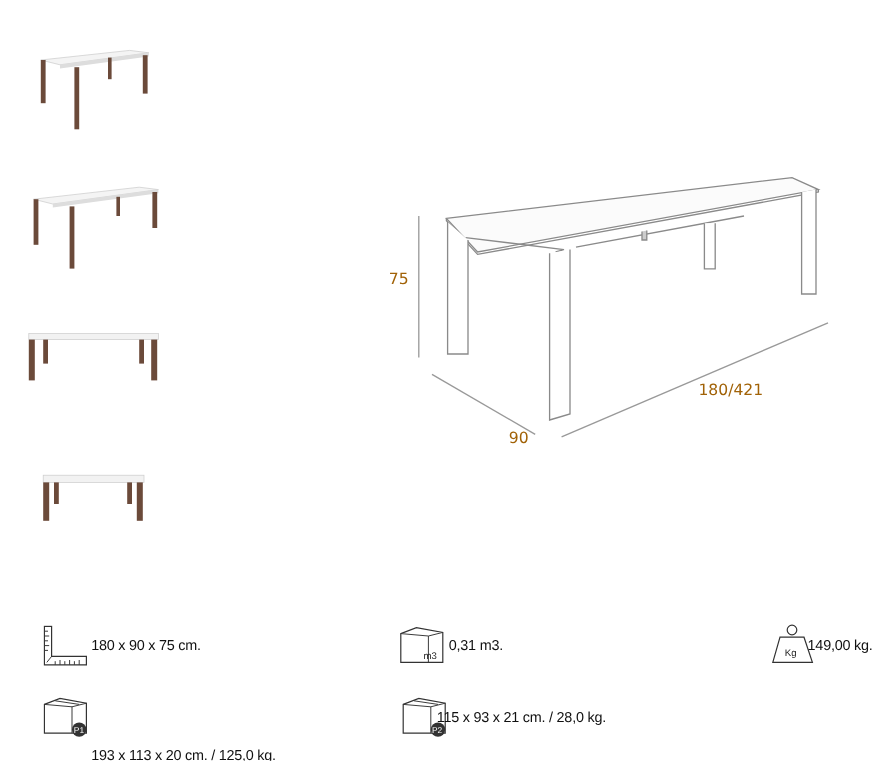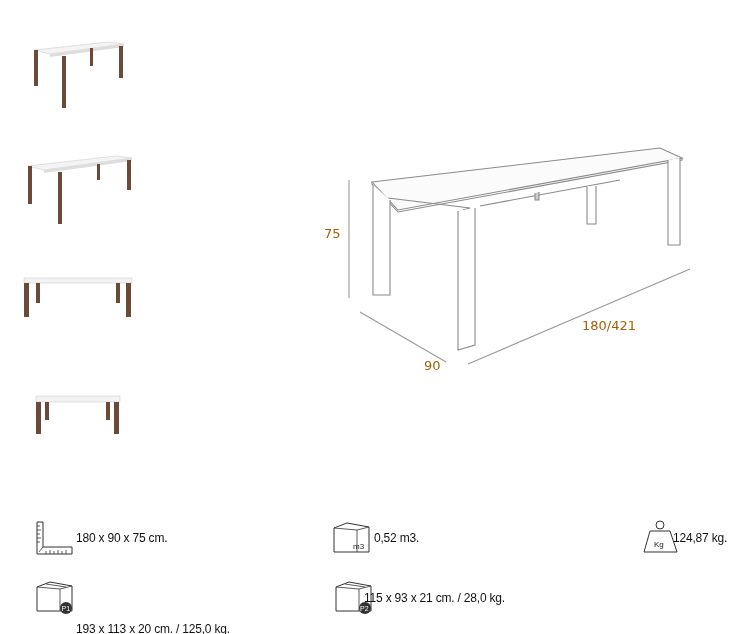--- a/index.html
+++ b/index.html
@@ -91,30 +91,30 @@
 </div>
 <div class="spec-text" style="left:76px;top:531px;">180 x 90 x 75 cm.</div>
 
 <div class="abs" style="left:333px;top:522px;width:38px;height:32px;">
   <svg width="38" height="32" viewBox="0 0 38 32" fill="#fff" stroke="#333" stroke-width="1">
     <path d="M1,6 L14,1 L36,5 L36,30 L1,30 Z"></path>
     <path d="M1,6 L24,8 L36,5 M24,8 L24,30" stroke-width="0.8"></path>
     <text x="20" y="27" font-size="8" fill="#222" stroke="none" font-family="Liberation Sans, sans-serif">m3</text>
   </svg>
 </div>
-<div class="spec-text" style="left:374px;top:531px;">0,52 m3.</div>
+<div class="spec-text" style="left:374px;top:531px;">0,31 m3.</div>
 
 <div class="abs" style="left:643px;top:520px;width:36px;height:34px;">
   <svg width="36" height="34" viewBox="0 0 36 34" fill="#fff" stroke="#333" stroke-width="1">
     <circle cx="17" cy="5" r="4"></circle>
     <path d="M7,11 L27,11 L34,32 L1,32 Z"></path>
     <text x="11" y="27" font-size="8" fill="#222" stroke="none" font-family="Liberation Sans, sans-serif">Kg</text>
   </svg>
 </div>
-<div class="spec-text" style="left:673px;top:531px;">124,87 kg.</div>
+<div class="spec-text" style="left:673px;top:531px;">149,00 kg.</div>
 
 <div class="abs" style="left:36px;top:581px;width:38px;height:34px;">
   <svg width="38" height="34" viewBox="0 0 38 34" fill="#fff" stroke="#333" stroke-width="1">
     <path d="M1,6 L14,1 L36,5 L36,30 L1,30 Z"></path>
     <path d="M1,6 L24,8 L36,5 M24,8 L24,30 M10,3 L30,6" stroke-width="0.8"></path>
     <circle cx="30" cy="27" r="6" fill="#333" stroke="none"></circle>
     <text x="25.5" y="30" font-size="7" fill="#fff" stroke="none" font-family="Liberation Sans, sans-serif">P1</text>
   </svg>
 </div>
 <div class="spec-text" style="left:76px;top:622px;">193 x 113 x 20 cm. / 125,0 kg.</div>

